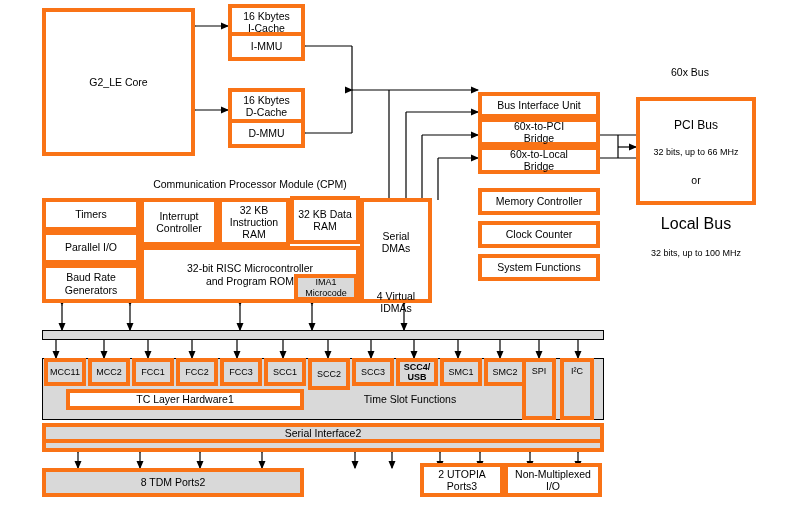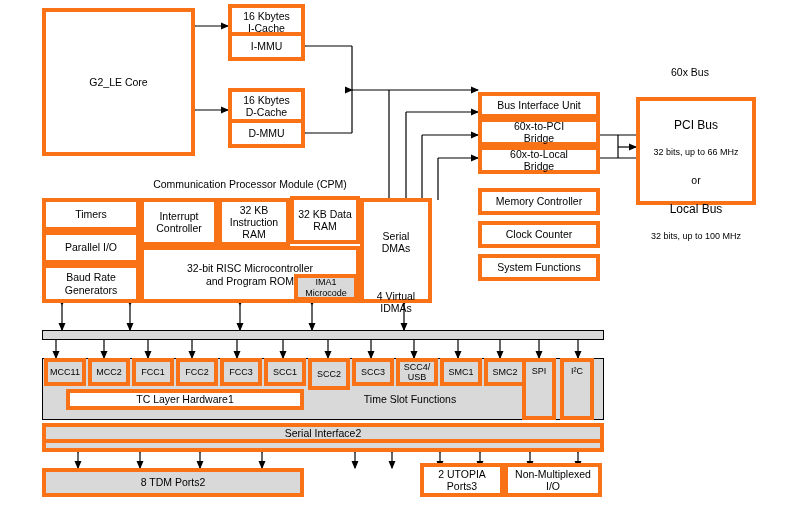--- a/index.html
+++ b/index.html
@@ -39,21 +39,21 @@
     background: transparent;
   }
   .lbl {
     position: absolute;
     font-size: 10.5px;
     line-height: 1.15;
     text-align: center;
     white-space: pre-line;
     background: transparent;
   }
-  .box.bold { font-weight: normal; }
+  .box.bold { font-weight: bold; }
   svg.wires {
     position: absolute;
     left: 0;
     top: 0;
     width: 799px;
     height: 505px;
     pointer-events: none;
   }
   .vline, .hline {
     stroke: #000000;
@@ -175,21 +175,21 @@
     <span>Clock Counter</span>
   </div>
   <div class="box" style="left:478px; top:254px; width:122px; height:27px;">
     <span>System Functions</span>
   </div>
 
   <div class="box" style="left:636px; top:97px; width:120px; height:108px; display:block;">
     <div style="margin-top:6px; font-size:12px;">PCI Bus</div>
     <div class="small" style="margin-top:2px;">32 bits, up to 66 MHz</div>
     <div style="margin-top:5px;">or</div>
-    <div style="margin-top:5px; font-size:12px;">Local Bus</div>
+    <div style="margin-top:17px; font-size:16px;">Local Bus</div>
     <div class="small" style="margin-top:2px;">32 bits, up to 100 MHz</div>
   </div>
 
   <div class="lbl" style="left:120px; top:178px; width:260px;">Communication Processor Module (CPM)</div>
 
   <div class="box" style="left:42px; top:198px; width:98px; height:33px;">
     <span>Timers</span>
   </div>
   <div class="box" style="left:42px; top:231px; width:98px; height:33px;">
     <span>Parallel I/O</span>

